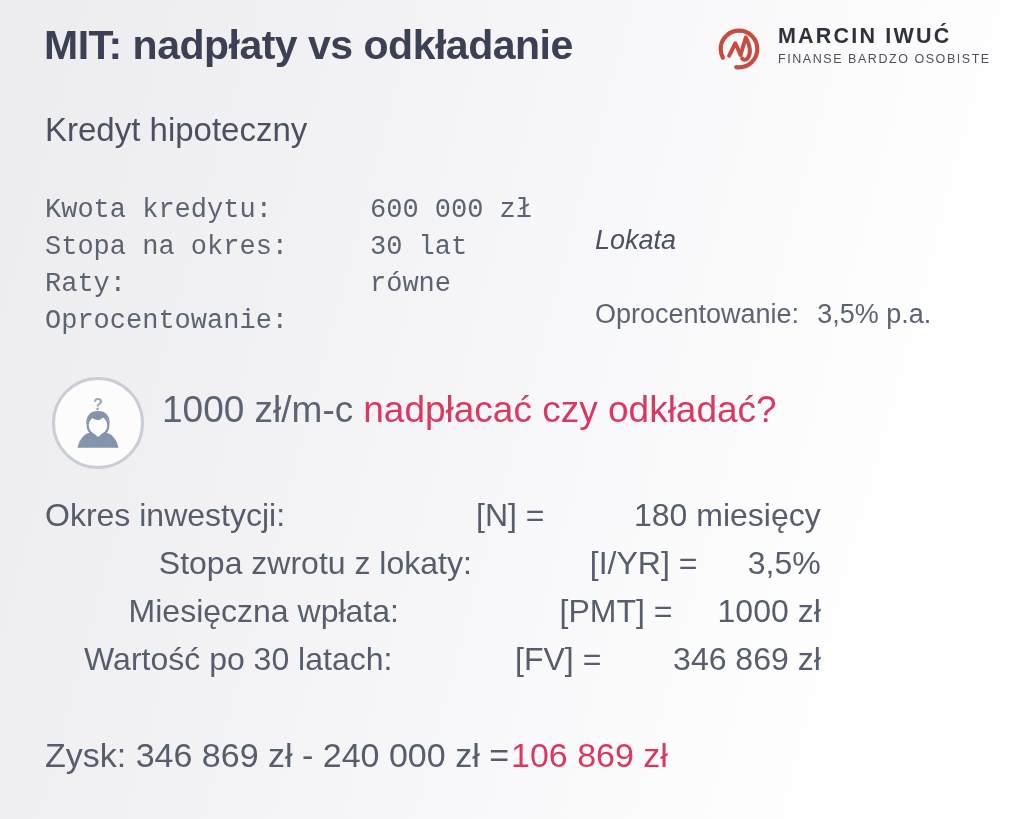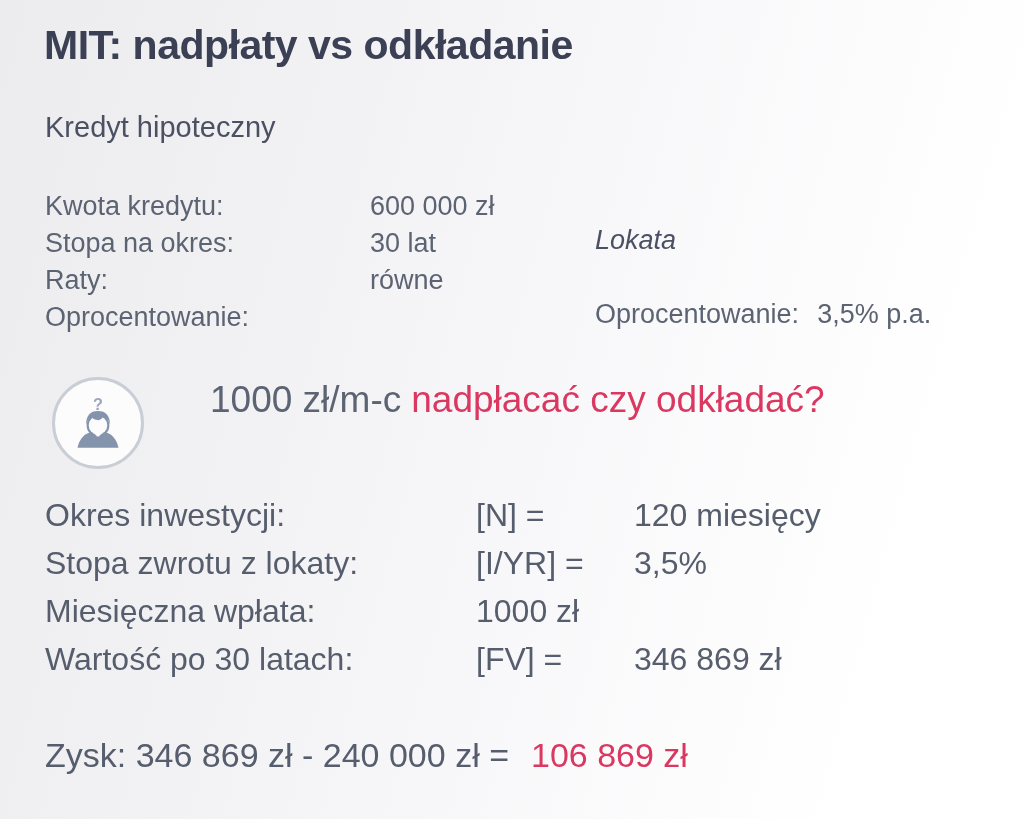--- a/index.html
+++ b/index.html
@@ -17,56 +17,69 @@
   }
   
   .logo{position:absolute;left:716px;top:24px;display:flex;align-items:flex-start;}
   .logo-icon{width:46px;height:46px;margin-top:2px;}
   .logo-text{margin-left:16px;display:flex;flex-direction:column;}
   .logo-name{font-size:21.5px;font-weight:600;color:#2f323c;letter-spacing:2.2px;white-space:nowrap;}
   .logo-tagline{font-size:12.5px;font-weight:500;color:#4b505b;letter-spacing:1.55px;margin-top:3px;white-space:nowrap;}
   
   .section-heading{
     position:absolute;left:45px;top:111px;
-    font-size:29px;color:#4b5162;font-weight:500;
+    font-size:33px;color:#4b5162;font-weight:500;
   }
   
   .mortgage-table{position:absolute;left:45px;top:188px;font-size:27px;color:#5c6372;}
-  .m-row{display:flex;height:37px;align-items:center;}
+  .m-row{display:flex;height:37px;align-items:flex-end;font-family:Liberation Mono, monospace;}
   .m-label{width:325px;}
   
   .deposit-heading{position:absolute;left:595px;top:225px;font-size:27px;color:#4b5162;font-weight:500;font-style:italic;}
   .deposit-rate{position:absolute;left:595px;top:299px;font-size:27px;color:#5c6372;display:flex;}
   .deposit-rate .gap{width:18px;}
   
   .q-icon-wrap{
     position:absolute;left:52px;top:377px;width:92px;height:92px;
     border:3px solid #c9ced6;border-radius:50%;background:#fcfcfd;box-sizing:border-box;
   }
   .q-icon-wrap svg{width:100%;height:100%;display:block;}
   .question-text{
-    position:absolute;left:162px;top:379px;font-size:37px;color:#5c6372;white-space:nowrap;margin-left:48px;
+    position:absolute;left:162px;top:389px;font-size:37px;color:#5c6372;white-space:nowrap;
   }
   .question-text .hl{color:#da3861;margin-left:10px;}
   
   .calc-table{position:absolute;left:45px;top:497px;font-size:32px;color:#565d6c;}
-  .c-row{display:flex;height:48px;align-items:flex-start;}
+  .c-row{display:flex;height:48px;align-items:flex-start;justify-content:flex-end;}
   .c-label{width:431px;}
   .c-symbol{width:158px;}
   
   .result{position:absolute;left:45px;top:736px;font-size:34px;color:#565d6c;white-space:nowrap;}
-  .result .val{color:#da3861;font-weight:500;margin-left:22px;}
+  .result .val{color:#da3861;font-weight:500;margin-left:2px;}
 </style>
 </head>
 <body>
 
 <div class="slide">
 
   <div class="title">MIT: nadpłaty vs odkładanie</div>
 
+  <div class="logo">
+    <span class="logo-icon">
+      <svg viewBox="0 0 44 44" fill="none" xmlns="http://www.w3.org/2000/svg">
+        <circle cx="22" cy="22" r="17.5" stroke="#c84b40" stroke-width="4" stroke-linecap="round" stroke-dasharray="30 16 64"></circle>
+        <path d="M12.5 28.5 L18.5 16.5 L23.5 27.5" stroke="#c84b40" stroke-width="3.8" stroke-linecap="round" stroke-linejoin="round"></path>
+        <path d="M23.5 27.5 L28.5 11 C32.5 18.5 34 25.5 30.5 30.5 C28.8 32.8 26.2 32.8 25 31" stroke="#c84b40" stroke-width="3.8" stroke-linecap="round" stroke-linejoin="round"></path>
+      </svg>
+    </span>
+    <span class="logo-text">
+      <span class="logo-name">MARCIN IWUĆ</span>
+      <span class="logo-tagline">FINANSE BARDZO OSOBISTE</span>
+    </span>
+  </div>
 
   <div class="section-heading">Kredyt hipoteczny</div>
 
   <div class="mortgage-table">
     <div class="m-row">
       <span class="m-label">Kwota kredytu:</span>
       <span class="m-value">600 000 zł</span>
     </div>
     <div class="m-row">
       <span class="m-label">Stopa na okres:</span>
@@ -100,29 +113,30 @@
   </div>
 
   <div class="question-text">
     <span>1000 zł/m-c</span><span class="hl">nadpłacać czy odkładać?</span>
   </div>
 
   <div class="calc-table">
     <div class="c-row">
       <span class="c-label">Okres inwestycji:</span>
       <span class="c-symbol">[N] =</span>
-      <span class="c-value">120 miesięcy</span>
+      <span class="c-value">180 miesięcy</span>
     </div>
     <div class="c-row">
       <span class="c-label">Stopa zwrotu z lokaty:</span>
       <span class="c-symbol">[I/YR] =</span>
       <span class="c-value">3,5%</span>
     </div>
     <div class="c-row">
       <span class="c-label">Miesięczna wpłata:</span>
+      <span class="c-symbol">[PMT] =</span>
       <span class="c-value">1000 zł</span>
     </div>
     <div class="c-row">
       <span class="c-label">Wartość po 30 latach:</span>
       <span class="c-symbol">[FV] =</span>
       <span class="c-value">346 869 zł</span>
     </div>
   </div>
 
   <div class="result">

